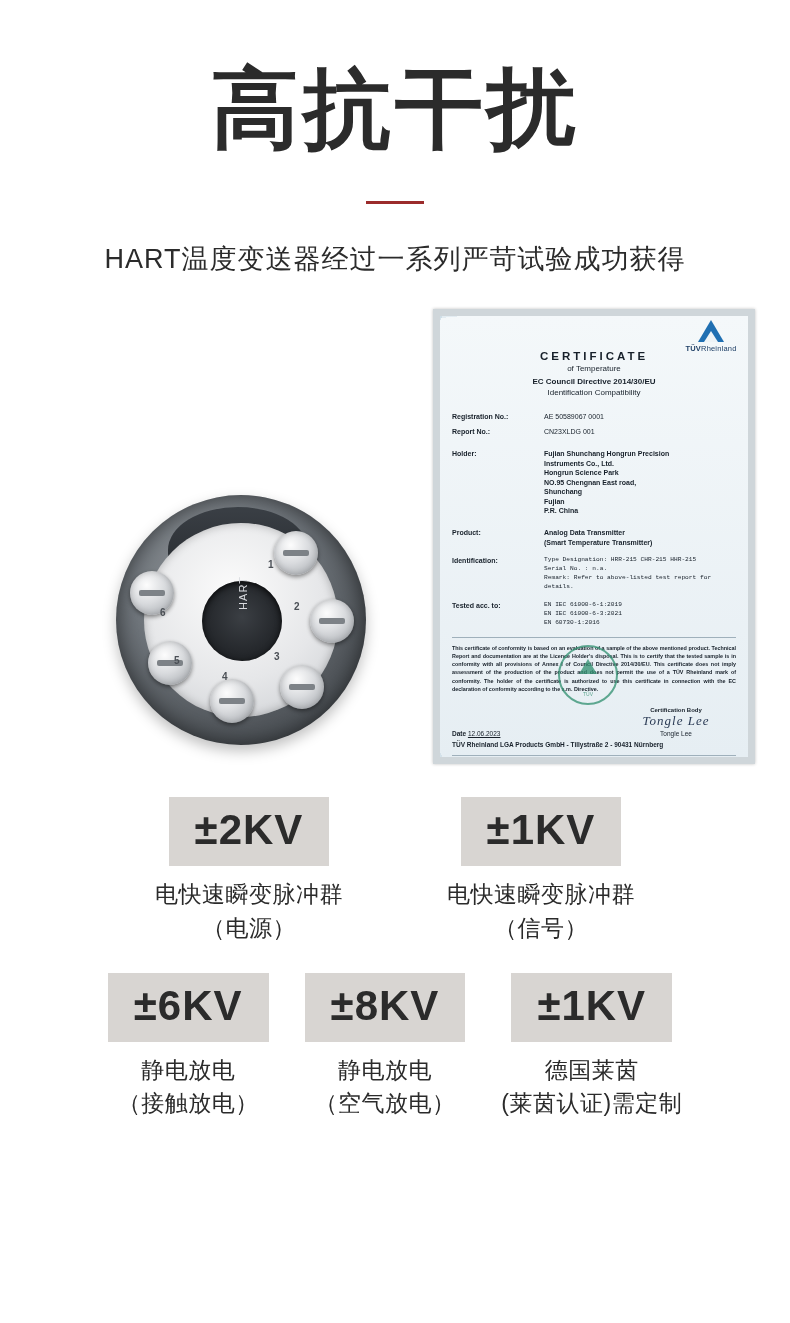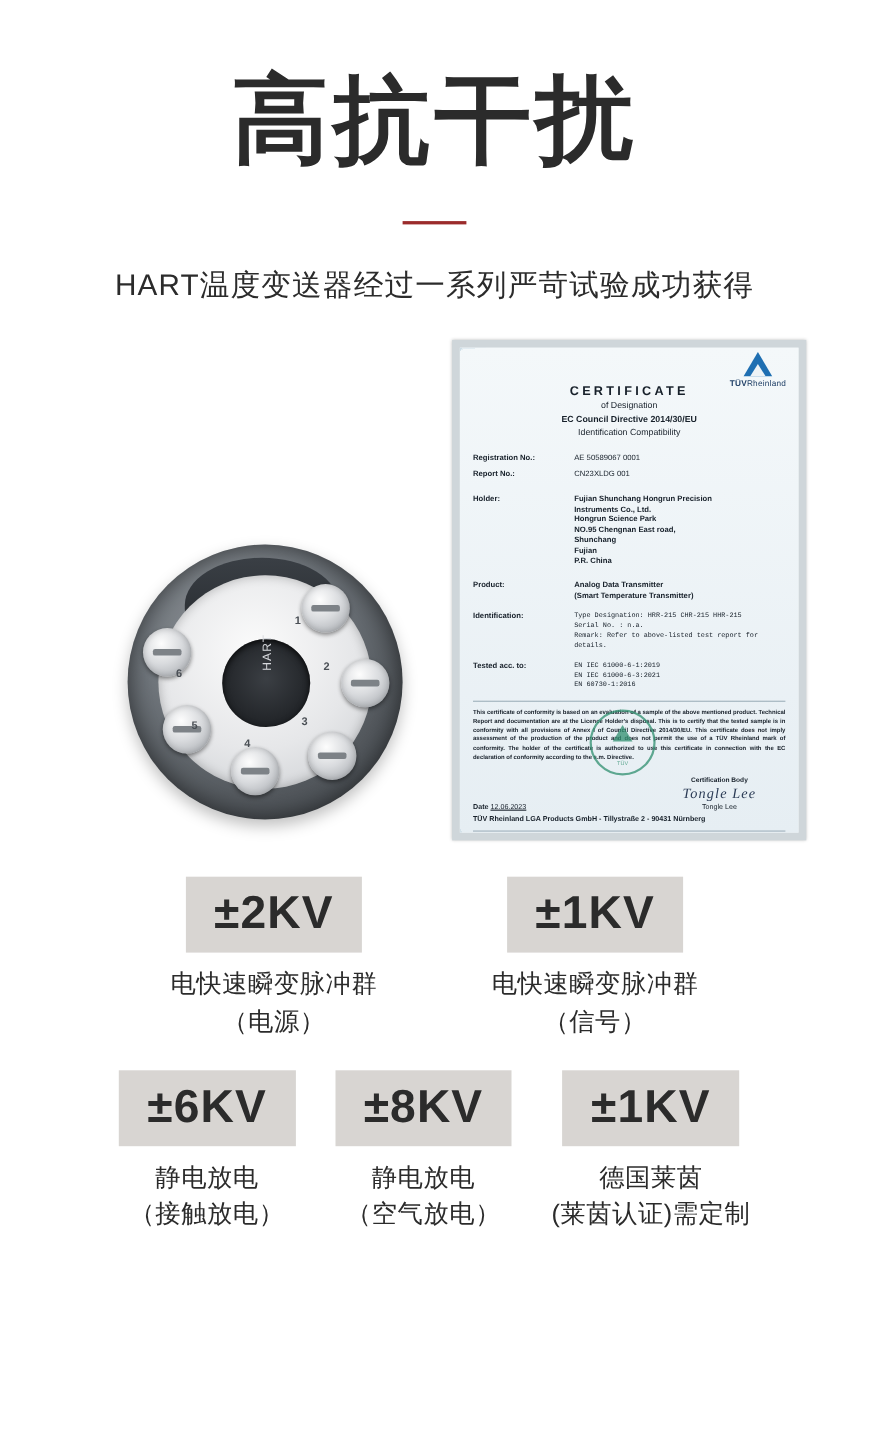--- a/index.html
+++ b/index.html
@@ -47,21 +47,21 @@
   .visual {
     position: relative;
     width: 790px;
     height: 480px;
     margin-top: 22px;
   }
 
   
   .cert {
     position: absolute;
-    left: 411px;
+    left: 433px;
     top: 4px;
     width: 322px;
     height: 455px;
     background: #cfd6da;
     padding: 7px;
     box-sizing: border-box;
     box-shadow: 0 0 3px rgba(0,0,0,.25);
   }
   .cert-inner {
     width: 100%;
@@ -377,21 +377,21 @@
       <div class="tuv-logo">
         <div class="tuv-tri"></div>
         <div class="tuv-text">
           <b>TÜV</b><span>Rheinland</span>
         </div>
       </div>
 
       <div class="cert-content">
         <div class="cert-head">
           <div class="cert-title">CERTIFICATE</div>
-          <div class="cert-sub1">of Designation</div>
+          <div class="cert-sub1">of Temperature</div>
           <div class="cert-sub2">EC Council Directive 2014/30/EU</div>
           <div class="cert-sub3">Identification Compatibility</div>
         </div>
 
         <div style="height:10px"></div>
 
         <div class="kv-row">
           <div class="kv-label">Registration No.:</div>
           <div class="kv-val">AE 50589067 0001</div>
         </div>

